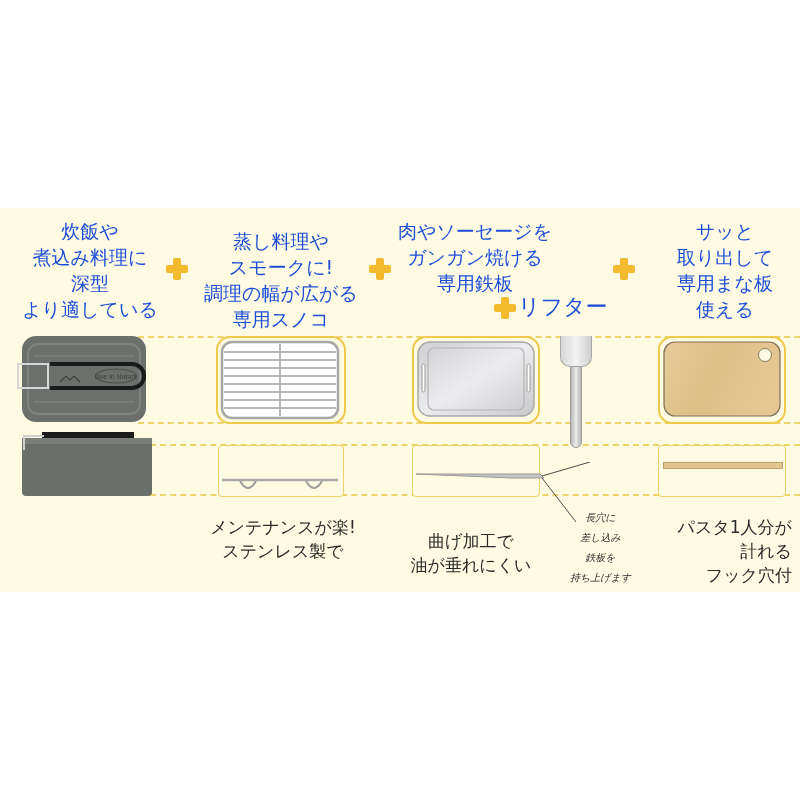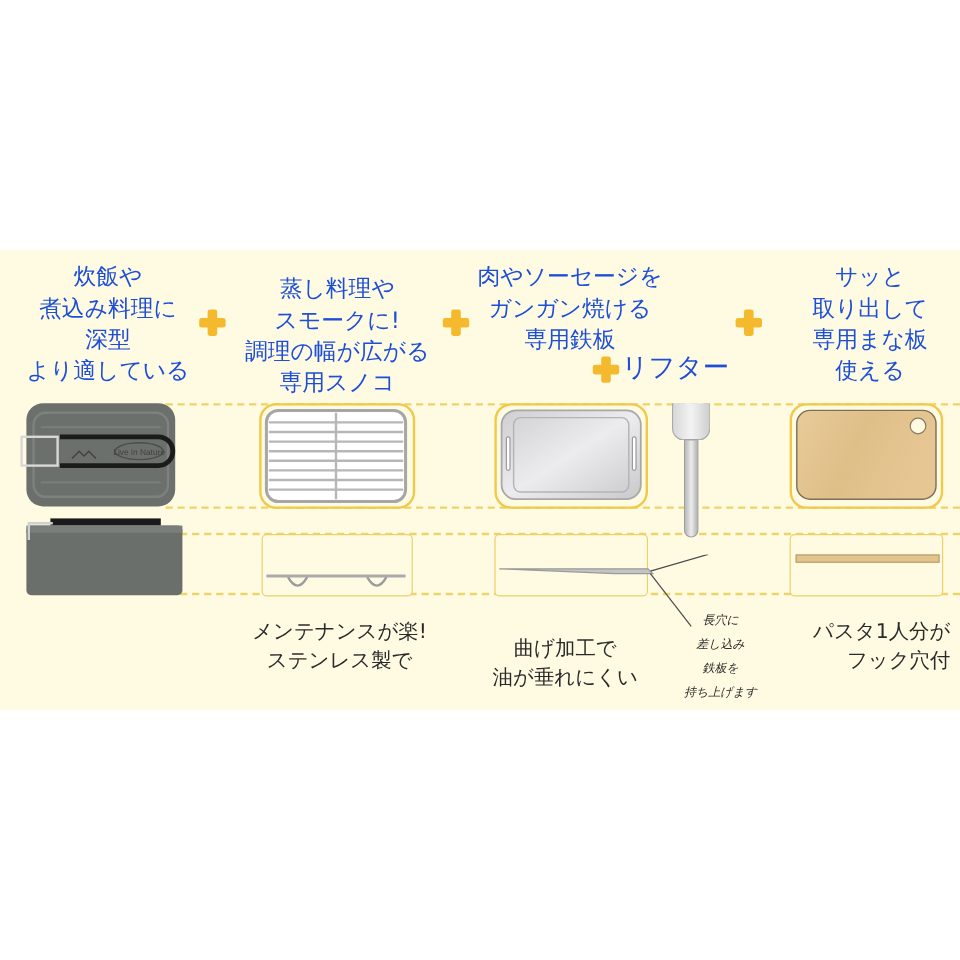--- a/index.html
+++ b/index.html
@@ -156,14 +156,15 @@
   <span>油が垂れにくい</span>
 </div>
 <div class="caption left" style="left:570px;top:508px;">
   <span>長穴に</span>
   <span>差し込み</span>
   <span>鉄板を</span>
   <span>持ち上げます</span>
 </div>
 <div class="caption" style="left:658px;top:515px;width:134px;text-align:right;">
   <span>パスタ1人分が</span>
+  <span>計れる</span>
   <span>フック穴付</span>
 </div>
 
 </body></html>

